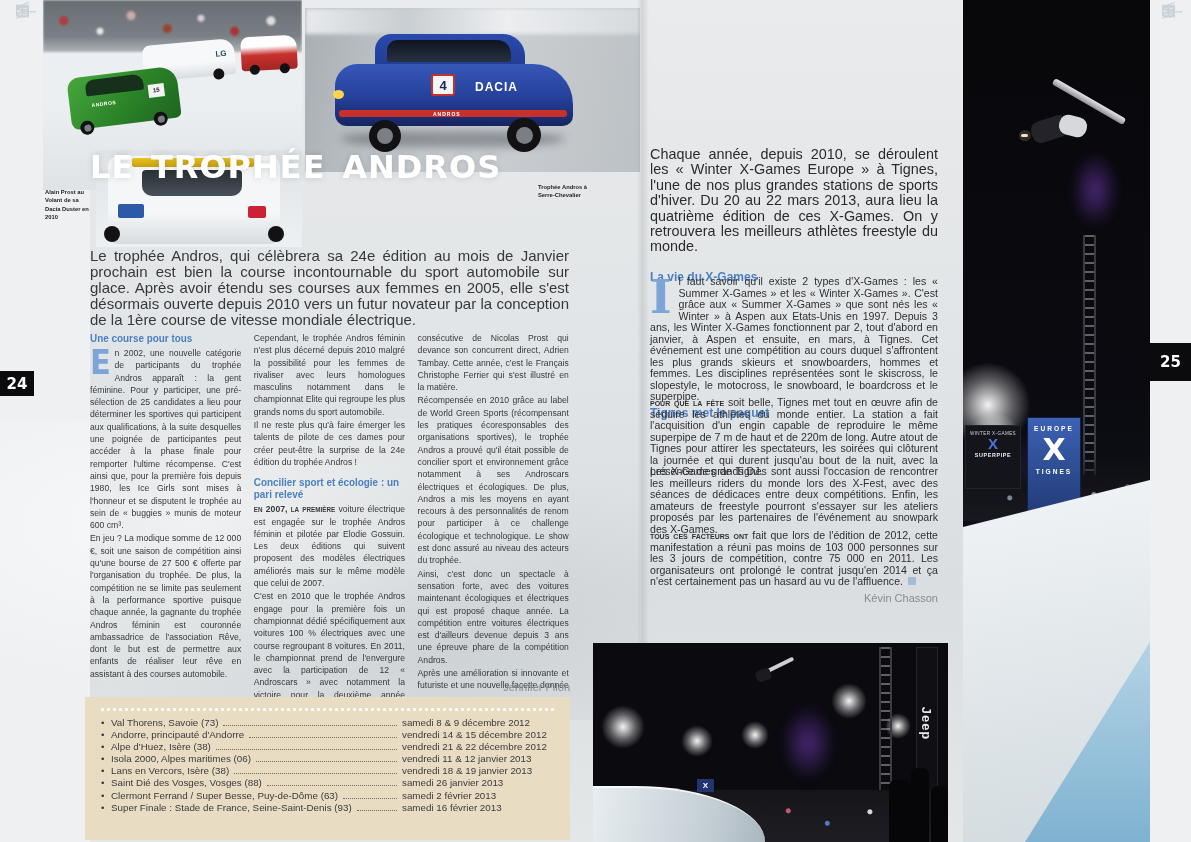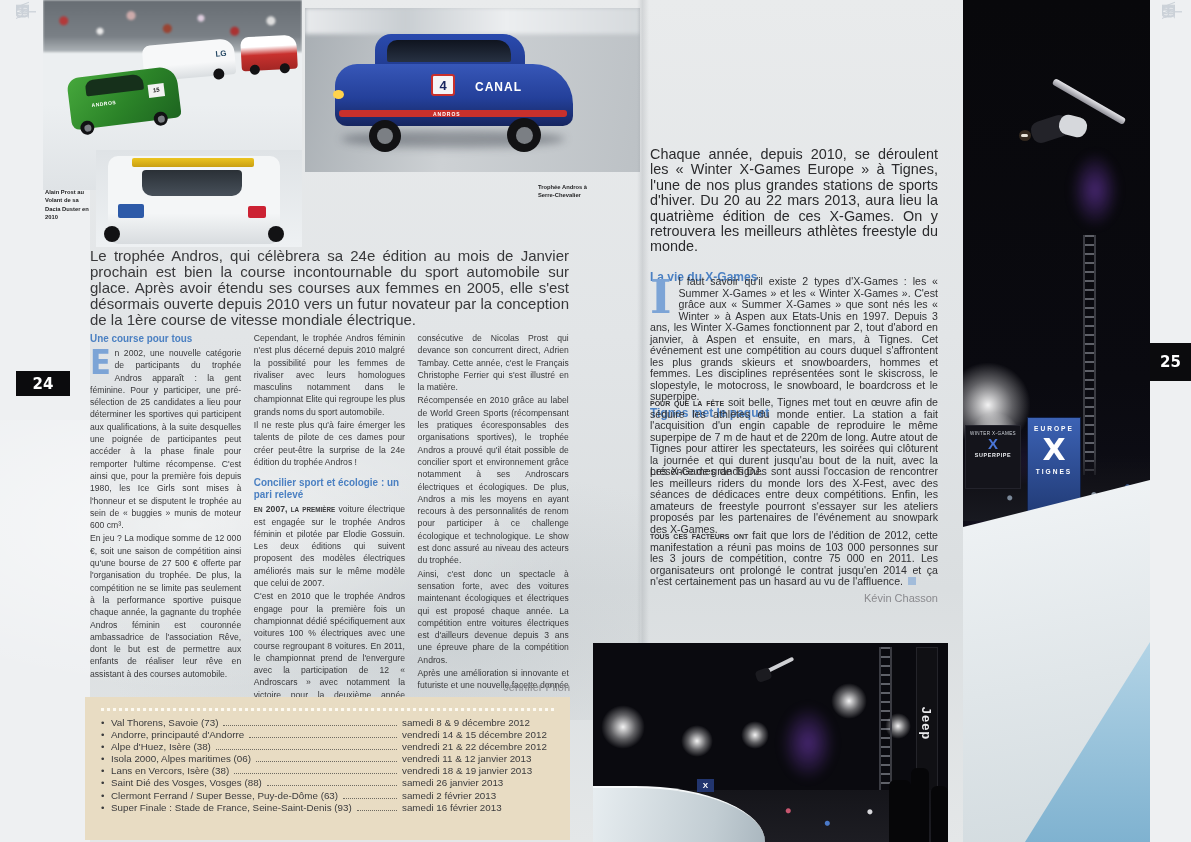--- a/index.html
+++ b/index.html
@@ -13,21 +13,21 @@
   .rail-left { left:0; width:90px; }
   .rail-right { left:1150px; width:41px; }
   .vtext { position:absolute; writing-mode:vertical-rl; text-orientation:mixed;
            font-family:"DejaVu Sans", sans-serif; font-weight:300; font-size:26px;
            letter-spacing:-11px; color:#cbd1d8; white-space:nowrap; }
   .vtext-l { left:10px; top:4px; height:240px; }
   .vtext-r { left:6px; top:4px; height:240px; }
   .badge { position:absolute; background:#0b0b0d; color:#fff; font-weight:bold;
            font-size:15px; display:flex; align-items:center; justify-content:center;
            font-family:"DejaVu Sans", sans-serif; }
-  .badge-24 { left:16px; top:371px; width:54px; height:25px; }
+  .badge-24 { left:0; top:371px; width:34px; height:25px; }
   .badge-25 { left:1150px; top:343px; width:41px; height:38px; }
 
   .fold { position:absolute; left:637px; top:0; width:12px; height:842px;
           background:linear-gradient(90deg,rgba(110,116,122,0) 0%,rgba(110,116,122,.18) 45%,rgba(110,116,122,0) 100%); }
   .snow-tex { position:absolute; pointer-events:none;
           background:radial-gradient(ellipse at 30% 35%,rgba(255,255,255,.55),transparent 60%),
                      radial-gradient(ellipse at 72% 75%,rgba(150,160,166,.22),transparent 55%); }
 
   
   .photo1 { position:absolute; left:43px; top:0; width:259px; height:247px; }
@@ -268,35 +268,36 @@
   </div>
 
   <div class="photo2">
     <div class="p2-blur"></div>
     <div class="car-blue">
       <div class="cb-shadow"></div>
       <div class="cb-roof"></div>
       <div class="cb-glass"></div>
       <div class="cb-body"></div>
       <div class="cb-num">4</div>
-      <div class="cb-dacia">CANAL</div>
+      <div class="cb-dacia">DACIA</div>
       <div class="cb-stripe"></div>
       <div class="cb-andros">ANDROS</div>
       <div class="cb-light"></div>
       <span class="wheel cb-w1">
           <span class="hub"></span>
         </span>
       <span class="wheel cb-w2">
           <span class="hub"></span>
         </span>
     </div>
   </div>
 
   <div class="caption cap1">Alain Prost au Volant de sa Dacia Duster en 2010</div>
   <div class="caption cap2">Trophée Andros à Serre-Chevalier</div>
+  <h1 class="title1 smallcaps">Le Trophée Andros</h1>
 
   <p class="intro-left">Le trophée Andros, qui célèbrera sa 24e édition au mois de Janvier prochain est bien la course incontournable du sport automobile sur glace. Après avoir étendu ses courses aux femmes en 2005, elle s'est désormais ouverte depuis 2010 vers un futur novateur par la conception de la 1ère course de vitesse mondiale électrique.</p>
 
   <div class="snow-tex" style="left:0;top:420px;width:640px;height:300px;"></div>
 
   <div class="cols">
     <h3>Une course pour tous</h3>
     <p><span class="dropcap">E</span><span>n 2002, une nouvelle catégorie de participants du trophée Andros apparaît : la gent féminine. Pour y participer, une pré-sélection de 25 candidates a lieu pour déterminer les sportives qui participent aux qualifications, à la suite desquelles une poignée de participantes peut accéder à la phase finale pour remporter l'ultime récompense. C'est ainsi que, pour la première fois depuis 1980, les Ice Girls sont mises à l'honneur et se disputent le trophée au sein de « buggies » munis de moteur 600 cm³.</span></p>
     <p>En jeu ? La modique somme de 12 000 €, soit une saison de compétition ainsi qu'une bourse de 27 500 € offerte par l'organisation du trophée. De plus, la compétition ne se limite pas seulement à la performance sportive puisque chaque année, la gagnante du trophée Andros féminin est couronnée ambassadrice de l'association Rêve, dont le but est de permettre aux enfants de réaliser leur rêve en assistant à des courses automobile.</p>
     <p>Cependant, le trophée Andros féminin n'est plus décerné depuis 2010 malgré la possibilité pour les femmes de rivaliser avec leurs homologues masculins notamment dans le championnat Elite qui regroupe les plus grands noms du sport automobile.</p>

